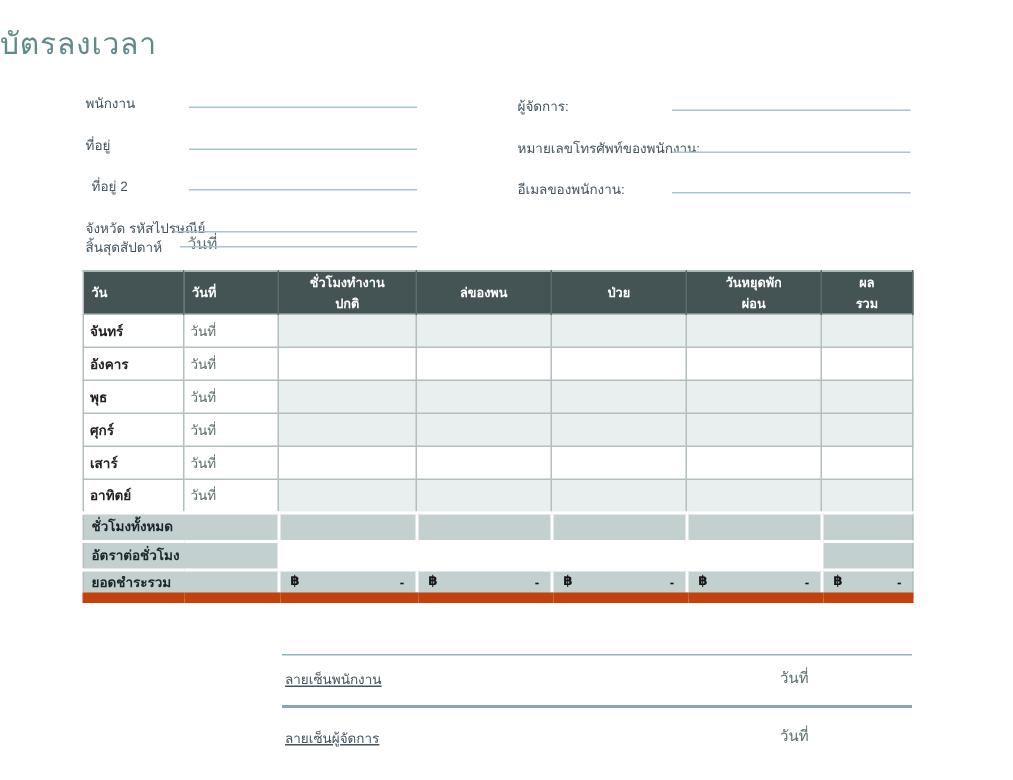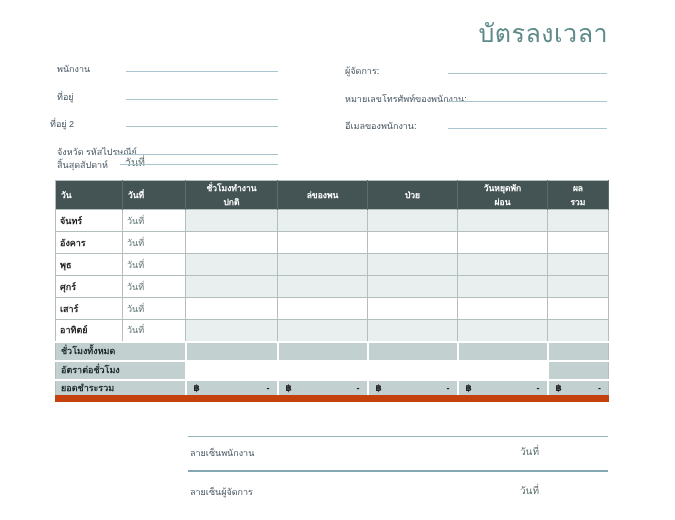--- a/index.html
+++ b/index.html
@@ -11,22 +11,22 @@
     --grid-border:#b3bfbf;
     --field-line:#a7c4cf;
     --label-text:#455560;
     --placeholder-text:#5f6f6f;
   }
   *{margin:0;padding:0;box-sizing:border-box;}
   html,body{background:#ffffff;}
   body{font-family:"Liberation Sans","DejaVu Sans",sans-serif;}
   .page{position:relative;width:675px;height:520px;background:#ffffff;overflow:hidden;}
 
-  .title{position:absolute;top:13px;left:0;width:608px;text-align:right;
-         font-size:25px;color:var(--title);letter-spacing:.5px;}
+  .title{position:absolute;top:13px;left:0;width:608px;
+         font-size:20px;color:var(--title);letter-spacing:.5px;}
 
   .flabel{position:absolute;font-size:9px;color:var(--label-text);white-space:nowrap;}
   .fline{position:absolute;height:12px;border-bottom:1px solid var(--field-line);}
   .fvalue{position:absolute;font-size:10.5px;color:var(--placeholder-text);}
 
   table.sheet{position:absolute;left:55px;top:180px;width:553px;
               border-collapse:collapse;table-layout:fixed;
               border:1px solid var(--grid-border);}
   table.sheet th{background:var(--header-bg);color:var(--header-text);
         font-size:8.5px;font-weight:bold;height:23px;text-align:center;
@@ -41,35 +41,35 @@
         border:none;border-left:2px solid #ffffff;border-top:2px solid #ffffff;}
   tr.sum td:first-child{border-left:none;}
   tr.sum td.slabel{font-weight:bold;color:#18282a;padding-left:5px;}
   tr.sum td.white{background:#ffffff;}
   tr.last td{border-bottom:7px solid #c2410c;}
   .money{display:flex;justify-content:space-between;align-items:center;
          font-size:9px;font-weight:bold;color:#161616;padding:0 3px;}
 
   .sigline{position:absolute;border-bottom:1px solid #93b3bf;}
   .sigline.thick{border-bottom-width:2px;border-bottom-color:#84a7b3;}
-  .siglabel{position:absolute;font-size:9px;color:var(--label-text);}
+  .siglabel{position:absolute;font-size:9px;color:var(--label-text);text-decoration:underline;}
   .sigdate{position:absolute;font-size:10px;color:var(--placeholder-text);}
 </style>
 </head>
 <body>
 
 <div class="page">
 
   <div class="title">บัตรลงเวลา</div>
 
   <span class="flabel" style="left:57px;top:62px">พนักงาน</span>
   <div class="fline" style="left:126px;top:60px;width:152px"></div>
   <span class="flabel" style="left:57px;top:90px">ที่อยู่</span>
   <div class="fline" style="left:126px;top:88px;width:152px"></div>
-  <span class="flabel" style="left:50px;top:117px">ที่อยู่ 2</span>
+  <span class="flabel" style="left:61px;top:117px">ที่อยู่ 2</span>
   <div class="fline" style="left:126px;top:115px;width:152px"></div>
   <span class="flabel" style="left:57px;top:145px">จังหวัด รหัสไปรษณีย์</span>
   <div class="fline" style="left:116px;top:143px;width:162px"></div>
 
   <span class="flabel" style="left:345px;top:64px">ผู้จัดการ:</span>
   <div class="fline" style="left:448px;top:62px;width:159px"></div>
   <span class="flabel" style="left:345px;top:92px">หมายเลขโทรศัพท์ของพนักงาน:</span>
   <div class="fline" style="left:448px;top:90px;width:159px"></div>
   <span class="flabel" style="left:345px;top:119px">อีเมลของพนักงาน:</span>
   <div class="fline" style="left:448px;top:117px;width:159px"></div>

